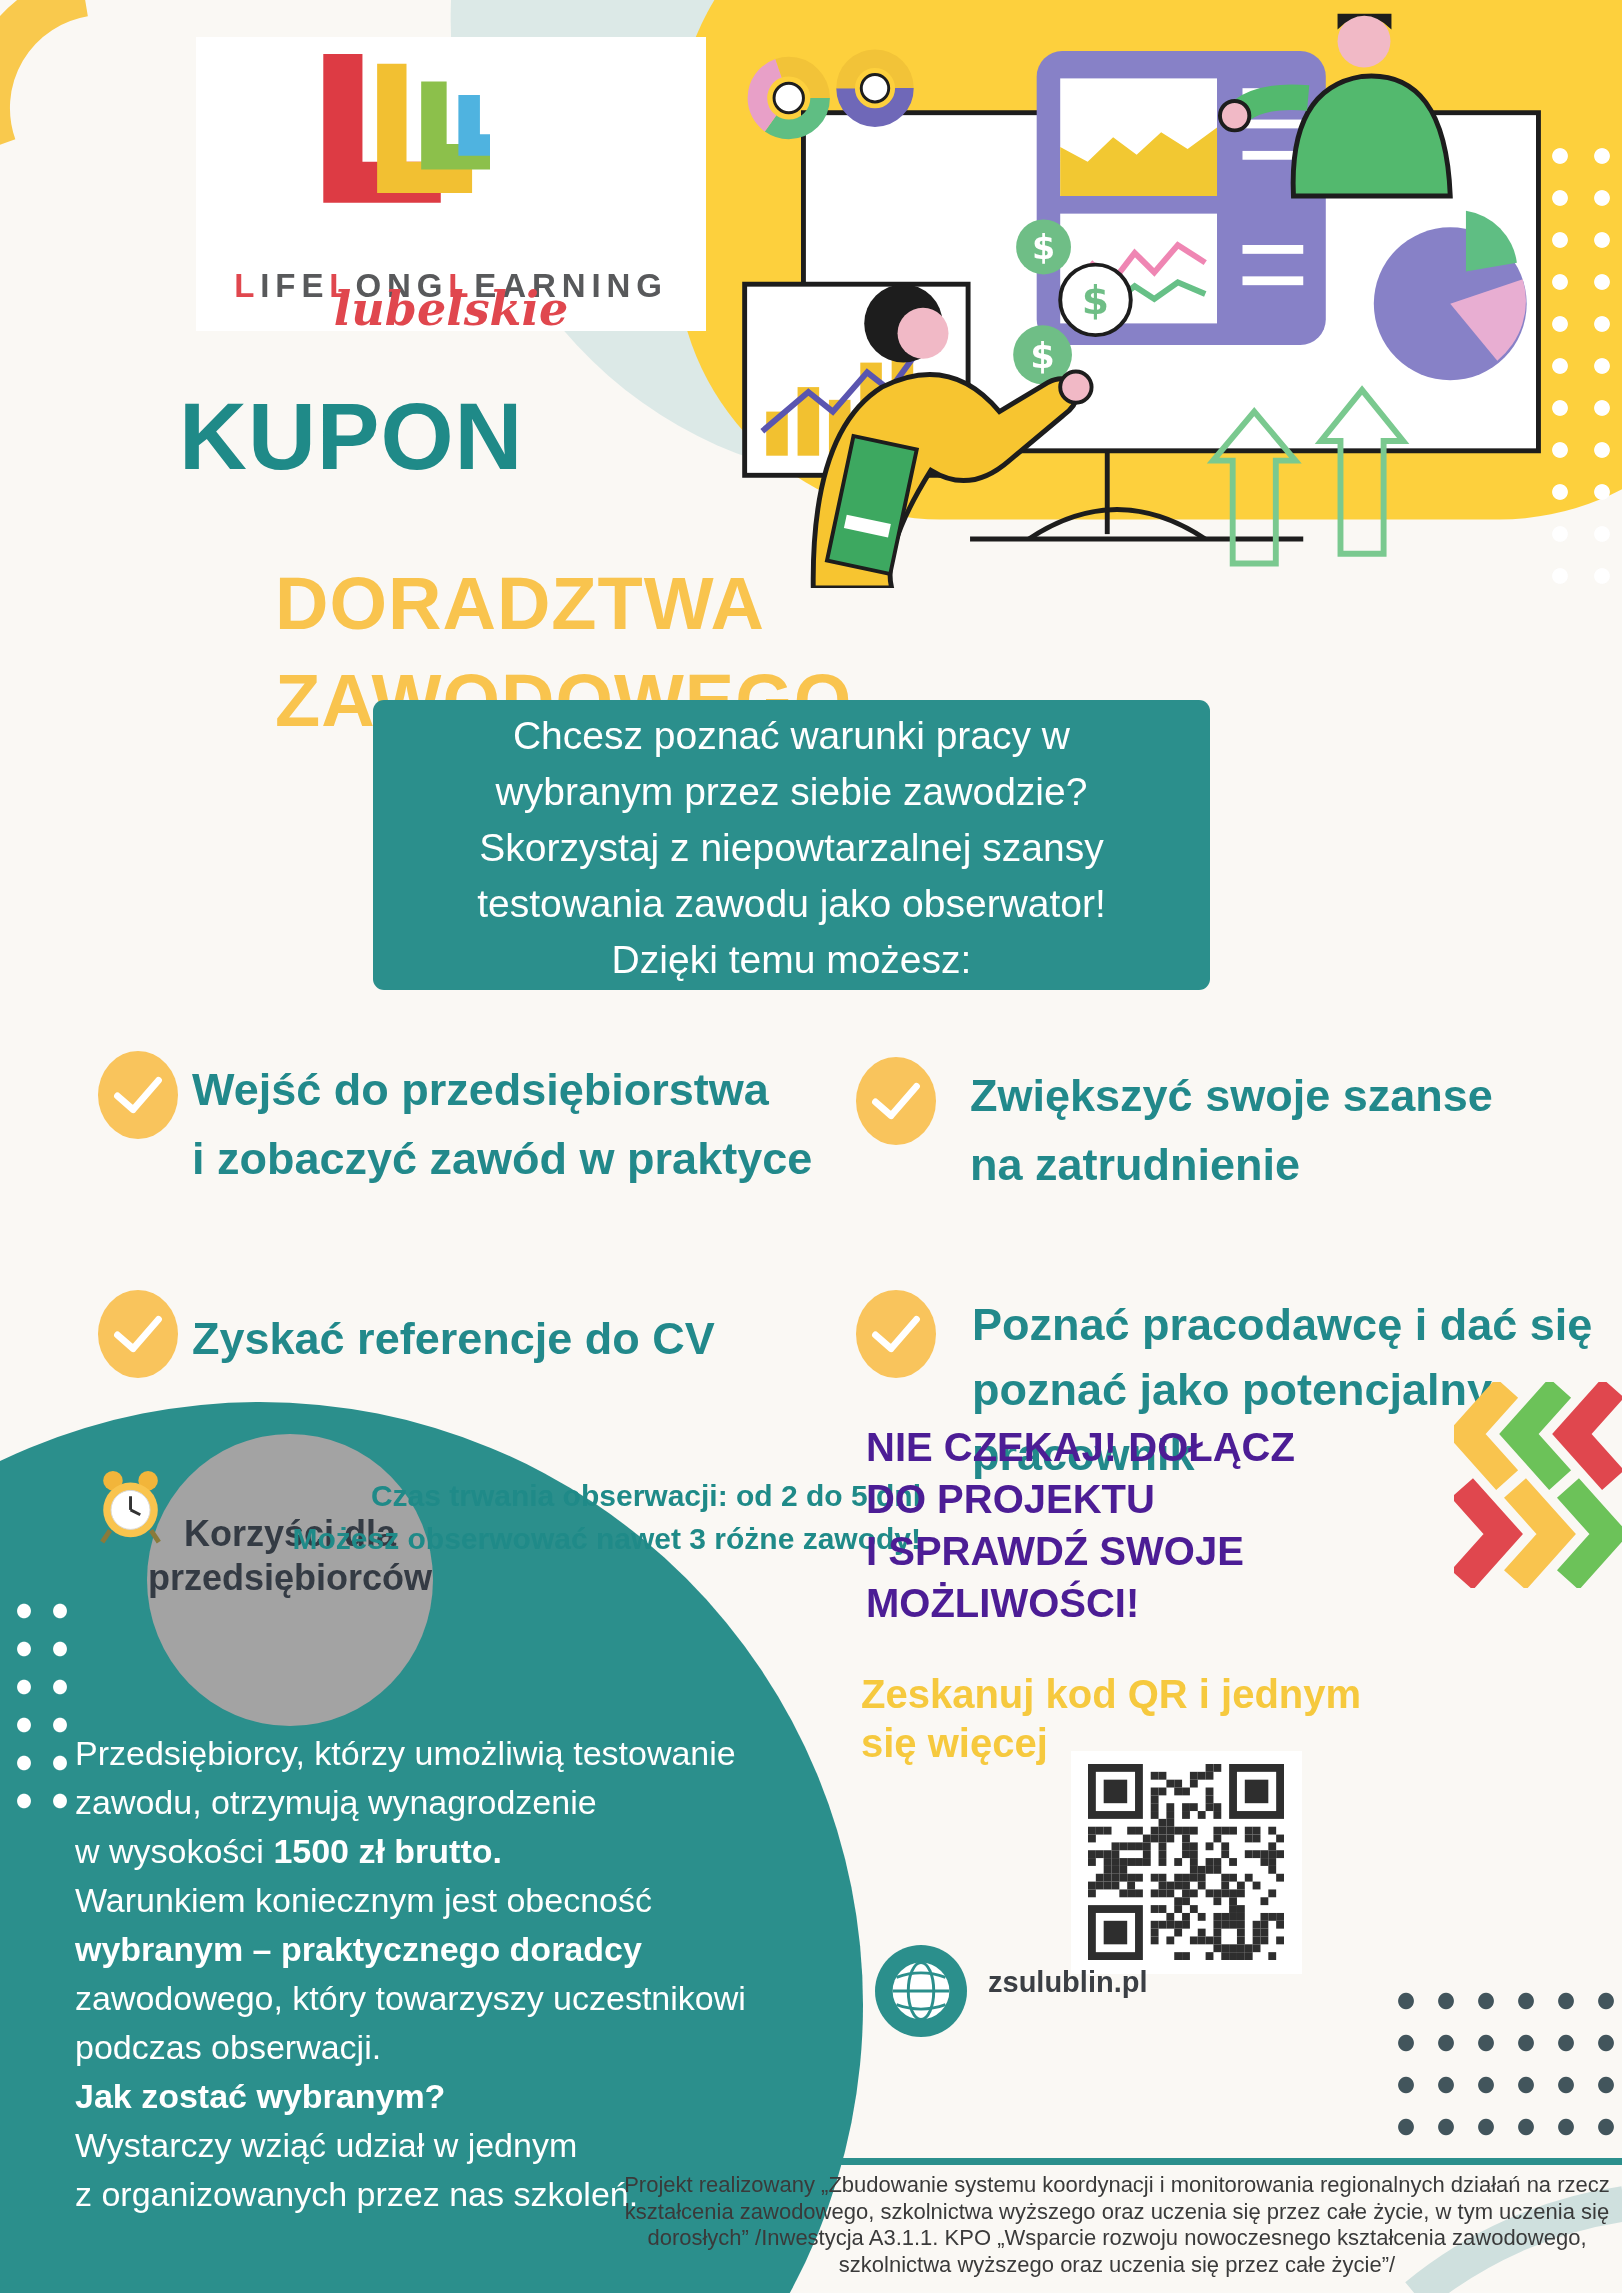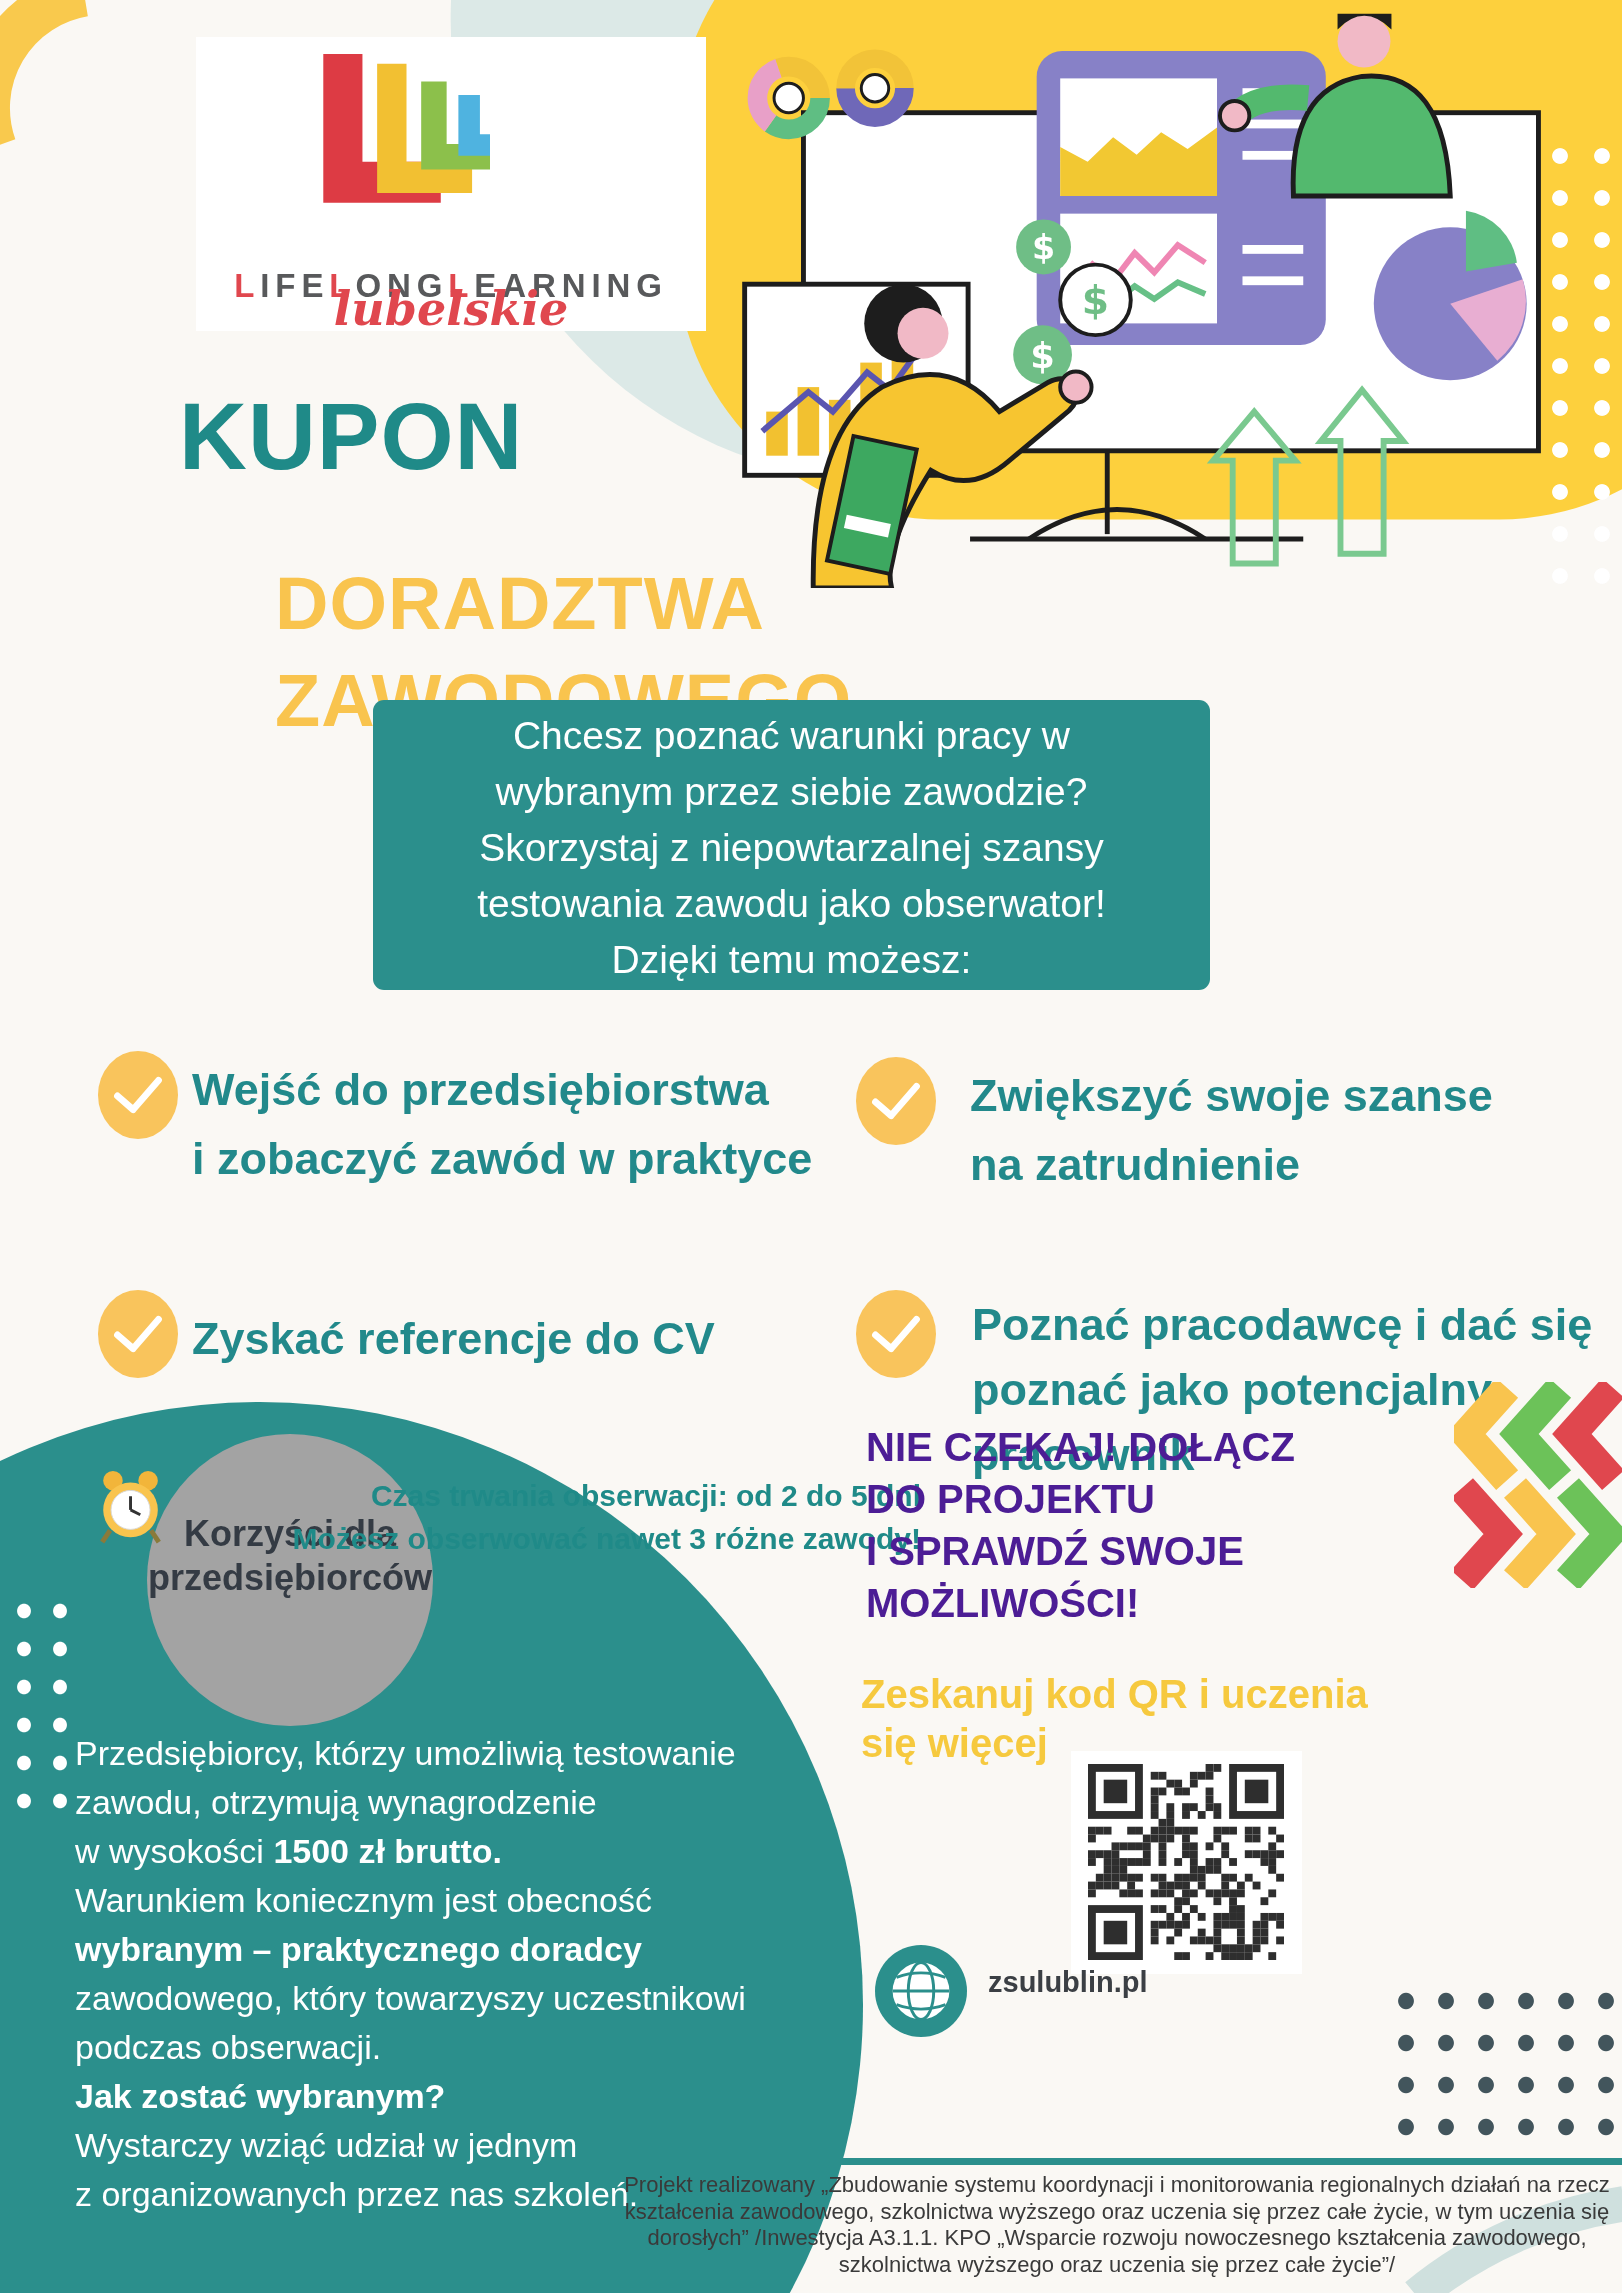--- a/index.html
+++ b/index.html
@@ -256,21 +256,21 @@
   <svg class="abs chevrons" width="172" height="206" viewBox="0 0 175 210">
     <g fill="none" stroke-width="30" stroke-linejoin="miter">
       <path d="M54 6 L12 53 L54 100" stroke="#f9c44e"></path>
       <path d="M108 6 L66 53 L108 100" stroke="#6cc259"></path>
       <path d="M162 6 L120 53 L162 100" stroke="#e0474e"></path>
       <path d="M8 108 L50 155 L8 202" stroke="#e0474e"></path>
       <path d="M62 108 L104 155 L62 202" stroke="#f9c44e"></path>
       <path d="M116 108 L158 155 L116 202" stroke="#6cc259"></path>
     </g>
   </svg>
-  <div class="abs qr-prompt">Zeskanuj kod QR i uczenia
+  <div class="abs qr-prompt">Zeskanuj kod QR i jednym
 się więcej</div>
 
   <div class="abs qr-card">
     <svg id="qr-svg" width="196" height="196" viewBox="0 0 200 200">
         <rect x="120" y="0" width="8" height="8" fill="#2e2e2e"></rect>
         <rect x="128" y="0" width="8" height="8" fill="#2e2e2e"></rect>
         <rect x="64" y="8" width="8" height="8" fill="#2e2e2e"></rect>
         <rect x="72" y="8" width="8" height="8" fill="#2e2e2e"></rect>
         <rect x="104" y="8" width="8" height="8" fill="#2e2e2e"></rect>
         <rect x="112" y="8" width="8" height="8" fill="#2e2e2e"></rect>

